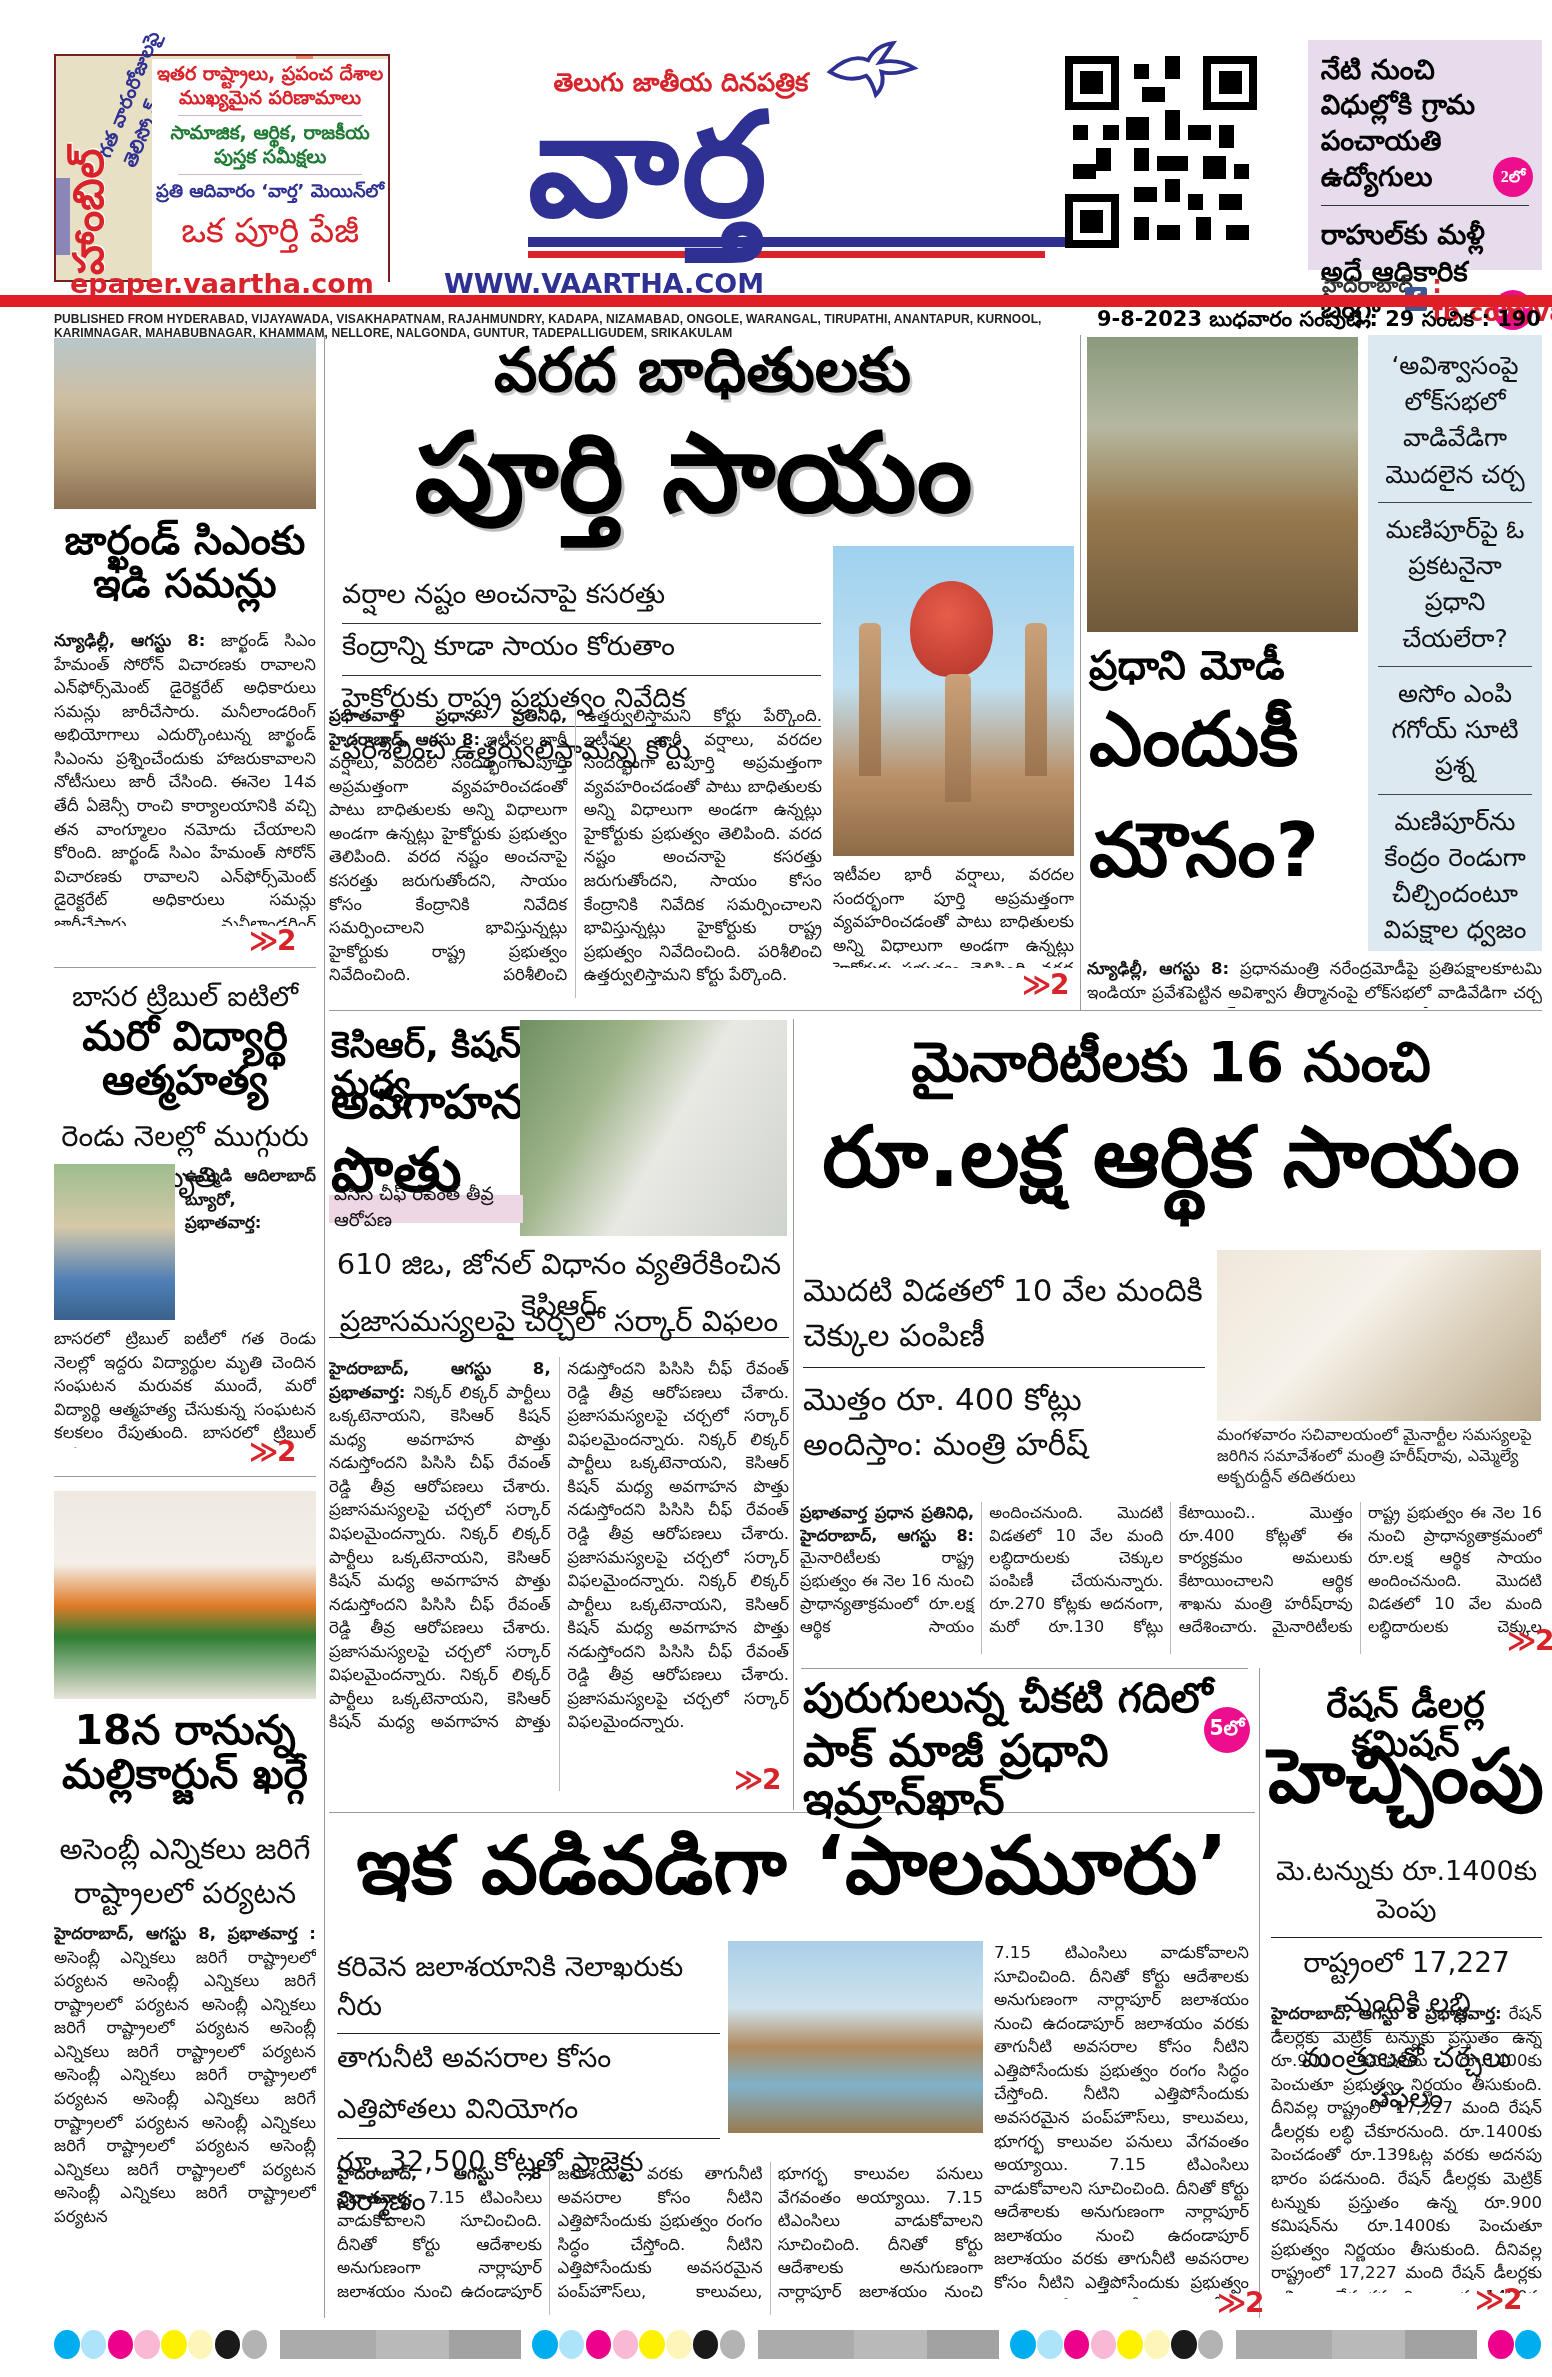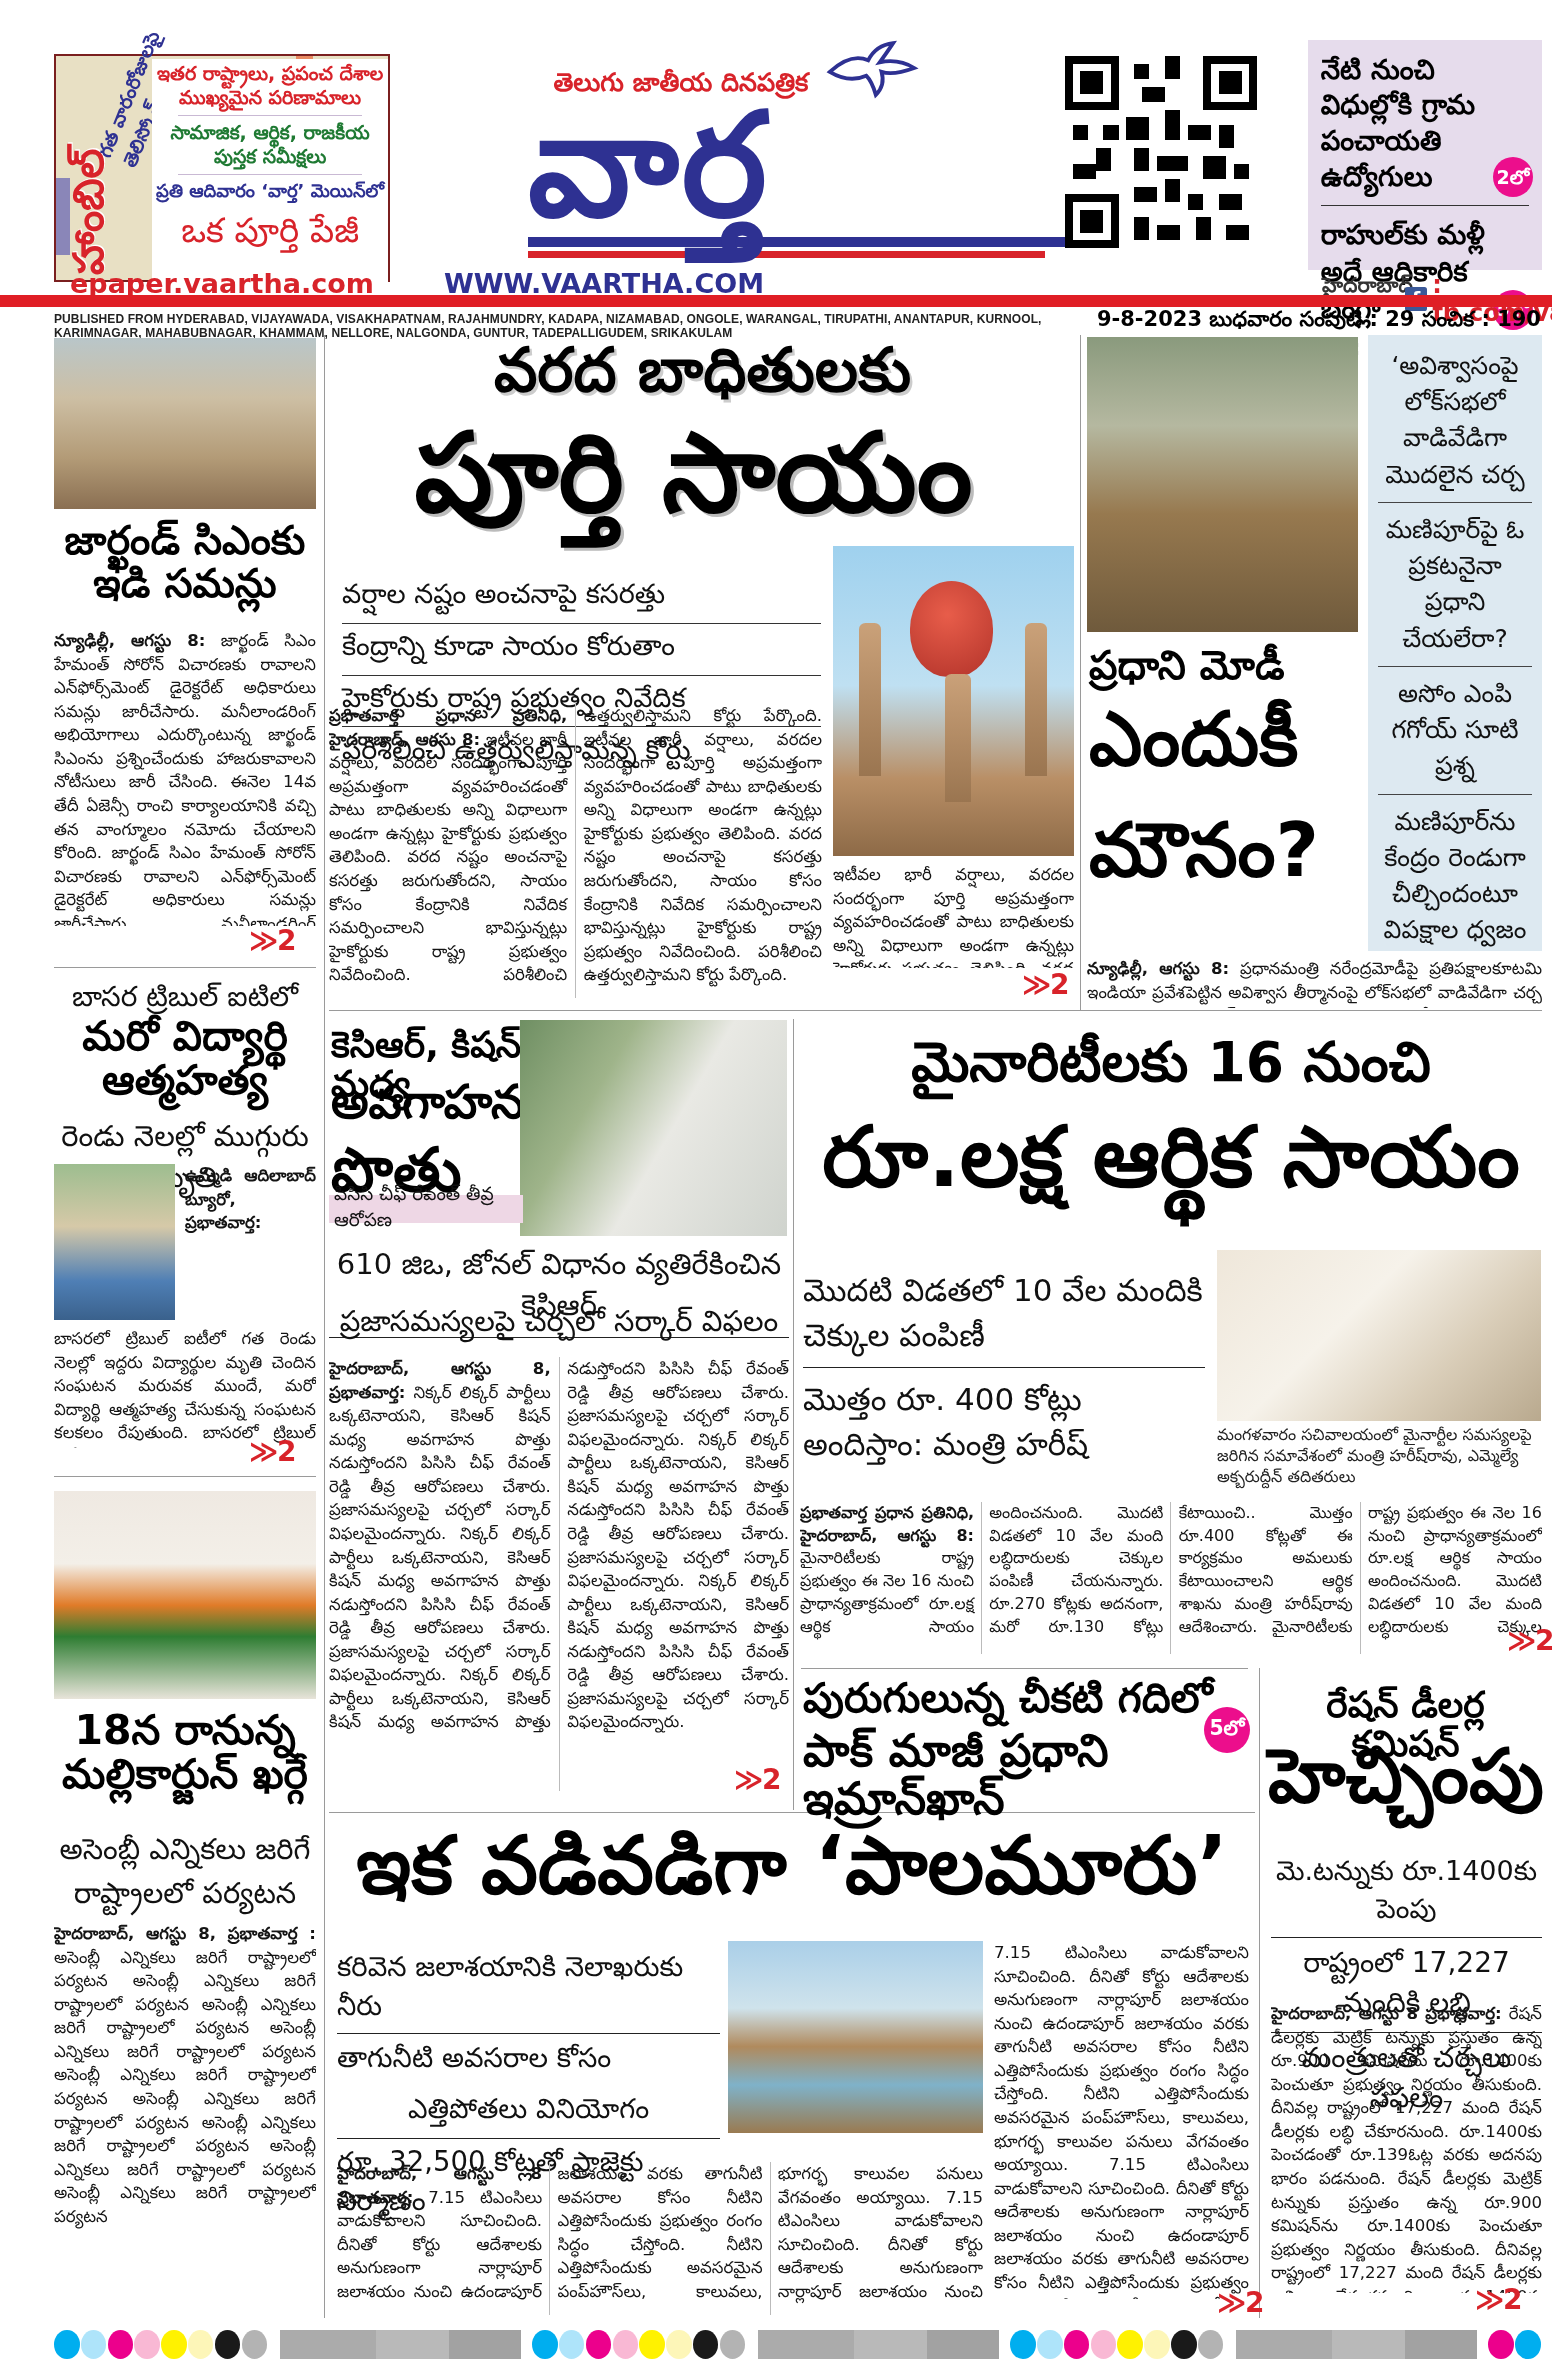--- a/index.html
+++ b/index.html
@@ -115,21 +115,21 @@
         <rect x="4" y="12" width="2" height="3"></rect>
       <rect x="1" y="14" width="3" height="2"></rect>
         <rect x="5" y="9" width="2" height="2"></rect>
     </g>
   </svg>
 </div>
 
 <div class="abs lavbox" style="left:1308px;top:40px;width:234px;height:230px;padding:11.5px 12.8px;box-sizing:border-box;">
   <div style="position:relative;font-weight:800;font-size:27.5px;line-height:1.3;color:#000;">
     <span>నేటి నుంచి విధుల్లోకి గ్రామ పంచాయతి ఉద్యోగులు</span>
-    <span class="pgdot" style="width:40px;height:40px;font-size:19px;position:absolute;right:-3.8px;bottom:-2.6px;">2లో</span>
+    <span class="pgdot" style="width:40px;height:40px;font-size:16px;position:absolute;right:-3.8px;bottom:-2.6px;font-family:Liberation Serif, serif;">2లో</span>
   </div>
   <hr style="border:0;border-top:1.9px solid #333;margin:10.2px 0;">
   <div style="position:relative;font-weight:700;font-size:27.5px;line-height:1.35;color:#000;">
     <span>రాహుల్‌కు మళ్లీ అదే ఆధికారిక బంగ్లా</span>
     <span class="pgdot" style="width:40px;height:40px;font-size:19px;position:absolute;right:-3.8px;bottom:-2.6px;">5లో</span>
   </div>
 </div>
 
 <div class="abs" style="left:1322px;top:273px;font-size:20.4px;font-weight:700;color:#333;">హైదరాబాద్</div>
 <div class="abs" style="left:1405px;top:271px;display:flex;align-items:center;gap:5.1px;">
@@ -260,21 +260,21 @@
 <div class="abs body-txt" style="left:1271px;top:2002px;width:271px;height:291px;">
   <b class="dl">హైదరాబాద్, ఆగస్టు 8 ప్రభాతవార్త:</b>
   <span>రేషన్ డీలర్లకు మెట్రిక్ టన్నుకు ప్రస్తుతం ఉన్న రూ.900 కమిషన్‌ను రూ.1400కు పెంచుతూ ప్రభుత్వం నిర్ణయం తీసుకుంది. దీనివల్ల రాష్ట్రంలో 17,227 మంది రేషన్ డీలర్లకు లబ్ధి చేకూరనుంది. రూ.1400కు పెంచడంతో రూ.139ఓట్ల వరకు అదనపు భారం పడనుంది. రేషన్ డీలర్లకు మెట్రిక్ టన్నుకు ప్రస్తుతం ఉన్న రూ.900 కమిషన్‌ను రూ.1400కు పెంచుతూ ప్రభుత్వం నిర్ణయం తీసుకుంది. దీనివల్ల రాష్ట్రంలో 17,227 మంది రేషన్ డీలర్లకు లబ్ధి చేకూరనుంది. రూ.1400కు పెంచడంతో రూ.139ఓట్ల వరకు అదనపు భారం పడనుంది. </span>
 </div>
 <a class="more" style="left:1475px;top:2286px;"><span class="arr">≫</span><span>2</span></a>
 
 <div class="abs hl ctr" style="left:329px;top:1823px;width:926px;font-size:80px;">ఇక వడివడిగా ‘పాలమూరు’</div>
 <div class="abs" style="left:337px;top:1945px;width:383px;">
   <div class="sub" style="font-size:27.5px;padding:5.1px 0;border-bottom:1.9px solid #222;">కరివెన జలాశయానికి నెలాఖరుకు నీరు</div>
   <div class="sub" style="font-size:27.5px;padding:6.4px 0;">తాగునీటి అవసరాల కోసం</div>
-  <div class="sub" style="font-size:27.5px;padding:6.4px 0;border-bottom:1.9px solid #222;text-align:center;">ఎత్తిపోతలు వినియోగం</div>
+  <div class="sub" style="font-size:27.5px;padding:6.4px 0;border-bottom:1.9px solid #222;">ఎత్తిపోతలు వినియోగం</div>
   <div class="sub" style="font-size:27.5px;padding:6.4px 0;">రూ. 32,500 కోట్లతో ప్రాజెక్టు నిర్మాణం</div>
 </div>
 <div class="ph ph-reservoir" style="left:728px;top:1941px;width:255px;height:192px;"></div>
 <div class="abs body-txt" style="left:994px;top:1941px;width:255px;height:358px;">
   <span>7.15 టిఎంసిలు వాడుకోవాలని సూచించింది. దీనితో కోర్టు ఆదేశాలకు అనుగుణంగా నార్లాపూర్ జలాశయం నుంచి ఉదండాపూర్ జలాశయం వరకు తాగునీటి అవసరాల కోసం నీటిని ఎత్తిపోసేందుకు ప్రభుత్వం రంగం సిద్ధం చేస్తోంది. నీటిని ఎత్తిపోసేందుకు అవసరమైన పంప్‌హౌస్‌లు, కాలువలు, భూగర్భ కాలువల పనులు వేగవంతం అయ్యాయి. 7.15 టిఎంసిలు వాడుకోవాలని సూచించింది. దీనితో కోర్టు ఆదేశాలకు అనుగుణంగా నార్లాపూర్ జలాశయం నుంచి ఉదండాపూర్ జలాశయం వరకు తాగునీటి అవసరాల కోసం నీటిని ఎత్తిపోసేందుకు ప్రభుత్వం రంగం సిద్ధం చేస్తోంది. నీటిని ఎత్తిపోసేందుకు అవసరమైన పంప్‌హౌస్‌లు, కాలువలు, భూగర్భ కాలువల పనులు వేగవంతం అయ్యాయి. </span>
 </div>
 <div class="abs body-txt" style="left:337px;top:2162px;width:646px;height:153px;column-count:3;column-gap:15.3px;column-rule:0.6px solid #bbb;">
   <b class="dl">హైదరాబాద్, ఆగస్టు 8 ప్రభాతవార్త:</b>
   <span>7.15 టిఎంసిలు వాడుకోవాలని సూచించింది. దీనితో కోర్టు ఆదేశాలకు అనుగుణంగా నార్లాపూర్ జలాశయం నుంచి ఉదండాపూర్ జలాశయం వరకు తాగునీటి అవసరాల కోసం నీటిని ఎత్తిపోసేందుకు ప్రభుత్వం రంగం సిద్ధం చేస్తోంది. నీటిని ఎత్తిపోసేందుకు అవసరమైన పంప్‌హౌస్‌లు, కాలువలు, భూగర్భ కాలువల పనులు వేగవంతం అయ్యాయి. 7.15 టిఎంసిలు వాడుకోవాలని సూచించింది. దీనితో కోర్టు ఆదేశాలకు అనుగుణంగా నార్లాపూర్ జలాశయం నుంచి ఉదండాపూర్ జలాశయం వరకు తాగునీటి అవసరాల కోసం నీటిని ఎత్తిపోసేందుకు ప్రభుత్వం రంగం సిద్ధం చేస్తోంది. నీటిని ఎత్తిపోసేందుకు అవసరమైన పంప్‌హౌస్‌లు, కాలువలు, భూగర్భ కాలువల పనులు వేగవంతం అయ్యాయి. </span>
 </div>

